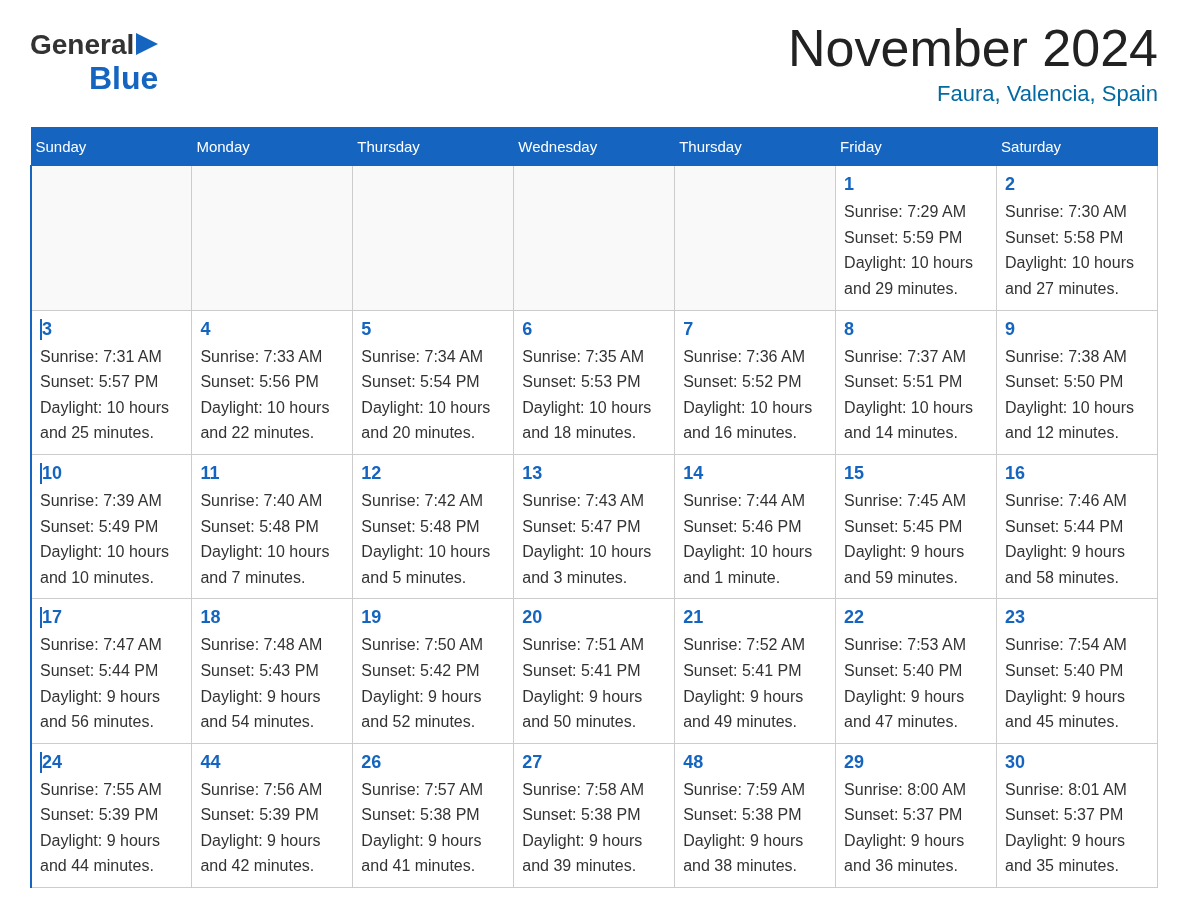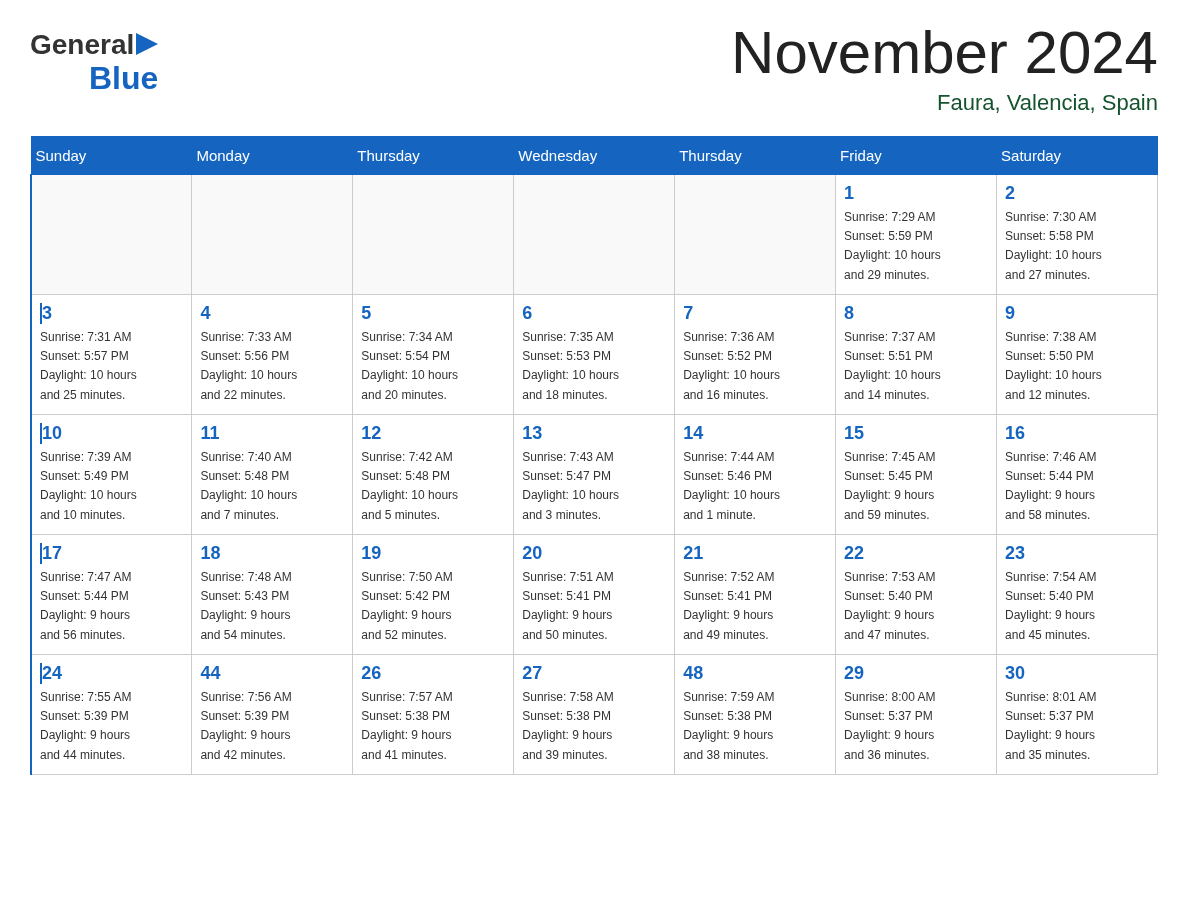--- a/index.html
+++ b/index.html
@@ -29,28 +29,28 @@
     .logo-text-blue {
       font-size: 32px;
       font-weight: bold;
       color: #1565c0;
       margin-left: 16px;
     }
     .title-section {
       text-align: right;
     }
     .calendar-title {
-      font-size: 60px;
+      font-size: 52px;
       font-weight: normal;
       color: #222;
       line-height: 1.1;
     }
     .calendar-subtitle {
       font-size: 22px;
-      color: #14532d;
+      color: #0369a1;
       margin-top: 4px;
     }
     table {
       width: 100%;
       border-collapse: collapse;
       table-layout: fixed;
     }
     th {
       background-color: #1565c0;
       color: #fff;
@@ -73,21 +73,21 @@
       background: #f9f9f9;
     }
     .day-number {
       font-size: 18px;
       color: #1565c0;
       font-weight: bold;
       margin-bottom: 4px;
       display: block;
     }
     .day-info {
-      font-size: 12px;
+      font-size: 16px;
       color: #333;
       line-height: 1.6;
     }
     tr td:first-child .day-number,
     tr td:first-child {
       border-left: 2px solid #1565c0;
     }
   </style>
 </head>
 <body>

